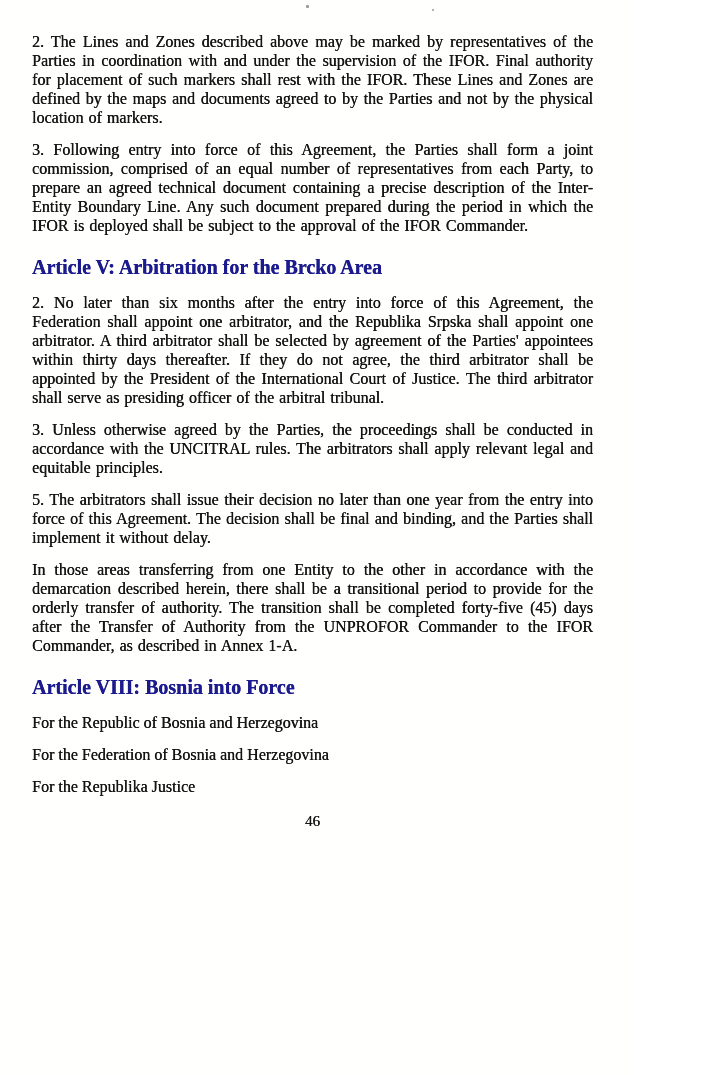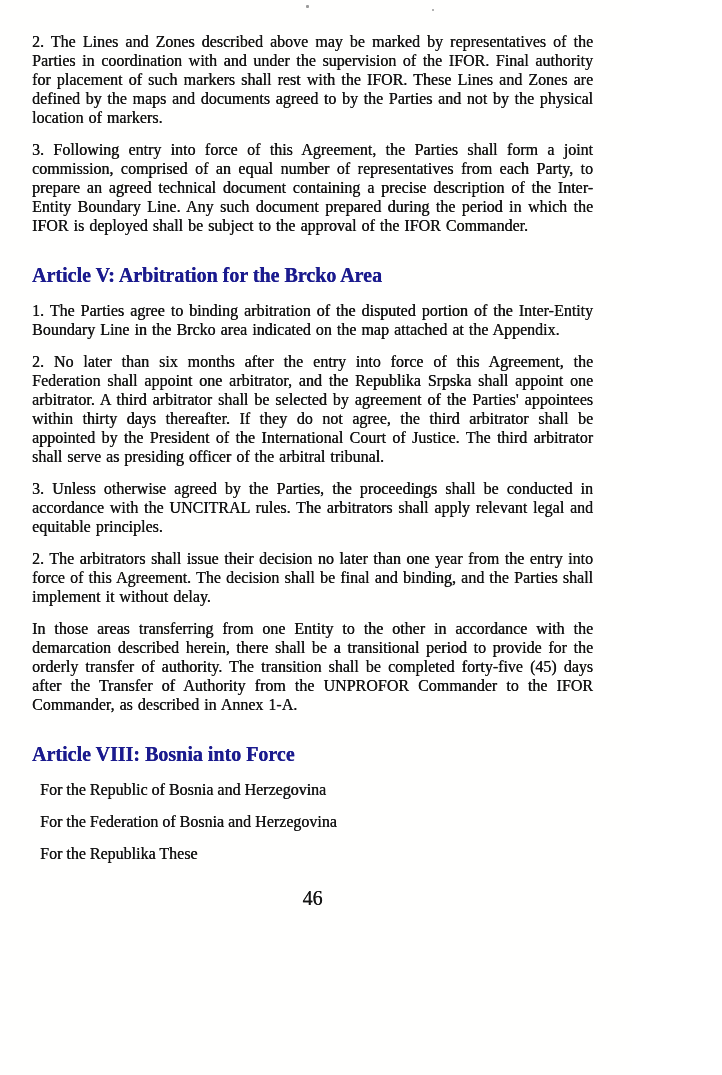--- a/index.html
+++ b/index.html
@@ -25,34 +25,34 @@
     margin: 0 0 13px 0;
     word-spacing: 1px;
     
     text-shadow: 0.3px 0 0 currentColor;
   }
   .article-heading {
     font-size: 20px;
     line-height: 24px;
     font-weight: bold;
     color: var(--heading-color, #1b1b8e);
-    margin: 28px 0 14px 0;
+    margin: 20px 0 14px 0;
     text-shadow: 0.3px 0 0 currentColor;
   }
   .sig-line {
     font-size: 16px;
     line-height: 19px;
     text-align: left;
-    margin: 0 0 13px 8px;
+    margin: 0 0 13px 0;
     text-shadow: 0.3px 0 0 currentColor;
   }
   .page-footer {
-    margin-top: 26px;
+    margin-top: 16px;
     text-align: center;
-    font-size: 20px;
+    font-size: 15px;
     line-height: 19px;
     text-shadow: 0.3px 0 0 currentColor;
   }
   .speck {
     position: absolute;
     background: #9a9a9a;
     width: 3px;
     height: 3px;
     border-radius: 1px;
   }
@@ -66,32 +66,31 @@
 
   <span class="speck s1"></span>
   <span class="speck s2"></span>
 
   <p class="body-para">2. The Lines and Zones described above may be marked by representatives of the Parties in coordination with and under the supervision of the IFOR. Final authority for placement of such markers shall rest with the IFOR. These Lines and Zones are defined by the maps and documents agreed to by the Parties and not by the physical location of markers.</p>
 
   <p class="body-para">3. Following entry into force of this Agreement, the Parties shall form a joint commission, comprised of an equal number of representatives from each Party, to prepare an agreed technical document containing a precise description of the Inter-Entity Boundary Line. Any such document prepared during the period in which the IFOR is deployed shall be subject to the approval of the IFOR Commander.</p>
 
   <h2 class="article-heading">Article V: Arbitration for the Brcko Area</h2>
 
-  <p class="body-para">1. The Parties agree to binding arbitration of the disputed portion of the Inter-Entity Boundary Line in the Brcko area indicated on the map attached at the Appendix.</p>
   <p class="body-para">2. No later than six months after the entry into force of this Agreement, the Federation shall appoint one arbitrator, and the Republika Srpska shall appoint one arbitrator. A third arbitrator shall be selected by agreement of the Parties' appointees within thirty days thereafter. If they do not agree, the third arbitrator shall be appointed by the President of the International Court of Justice. The third arbitrator shall serve as presiding officer of the arbitral tribunal.</p>
   <p class="body-para">3. Unless otherwise agreed by the Parties, the proceedings shall be conducted in accordance with the UNCITRAL rules. The arbitrators shall apply relevant legal and equitable principles.</p>
-  <p class="body-para">2. The arbitrators shall issue their decision no later than one year from the entry into force of this Agreement. The decision shall be final and binding, and the Parties shall implement it without delay.</p>
+  <p class="body-para">5. The arbitrators shall issue their decision no later than one year from the entry into force of this Agreement. The decision shall be final and binding, and the Parties shall implement it without delay.</p>
 
 
   <p class="body-para">In those areas transferring from one Entity to the other in accordance with the demarcation described herein, there shall be a transitional period to provide for the orderly transfer of authority. The transition shall be completed forty-five (45) days after the Transfer of Authority from the UNPROFOR Commander to the IFOR Commander, as described in Annex 1-A.</p>
 
 
 
   <h2 class="article-heading">Article VIII: Bosnia into Force</h2>
 
 
   <p class="sig-line">For the Republic of Bosnia and Herzegovina</p>
   <p class="sig-line">For the Federation of Bosnia and Herzegovina</p>
-  <p class="sig-line">For the Republika These</p>
+  <p class="sig-line">For the Republika Justice</p>
 
   <div class="page-footer">46</div>
 
 </div>
 
 </body></html>

